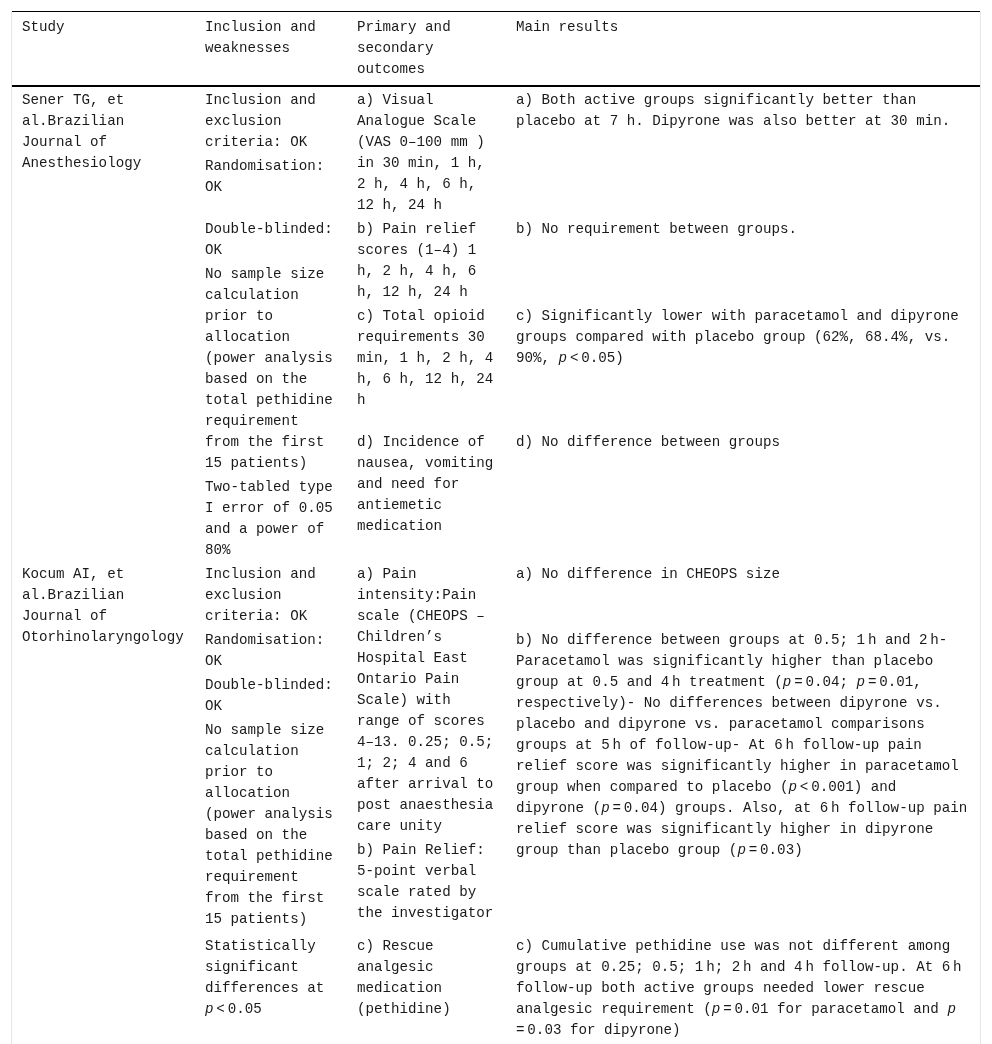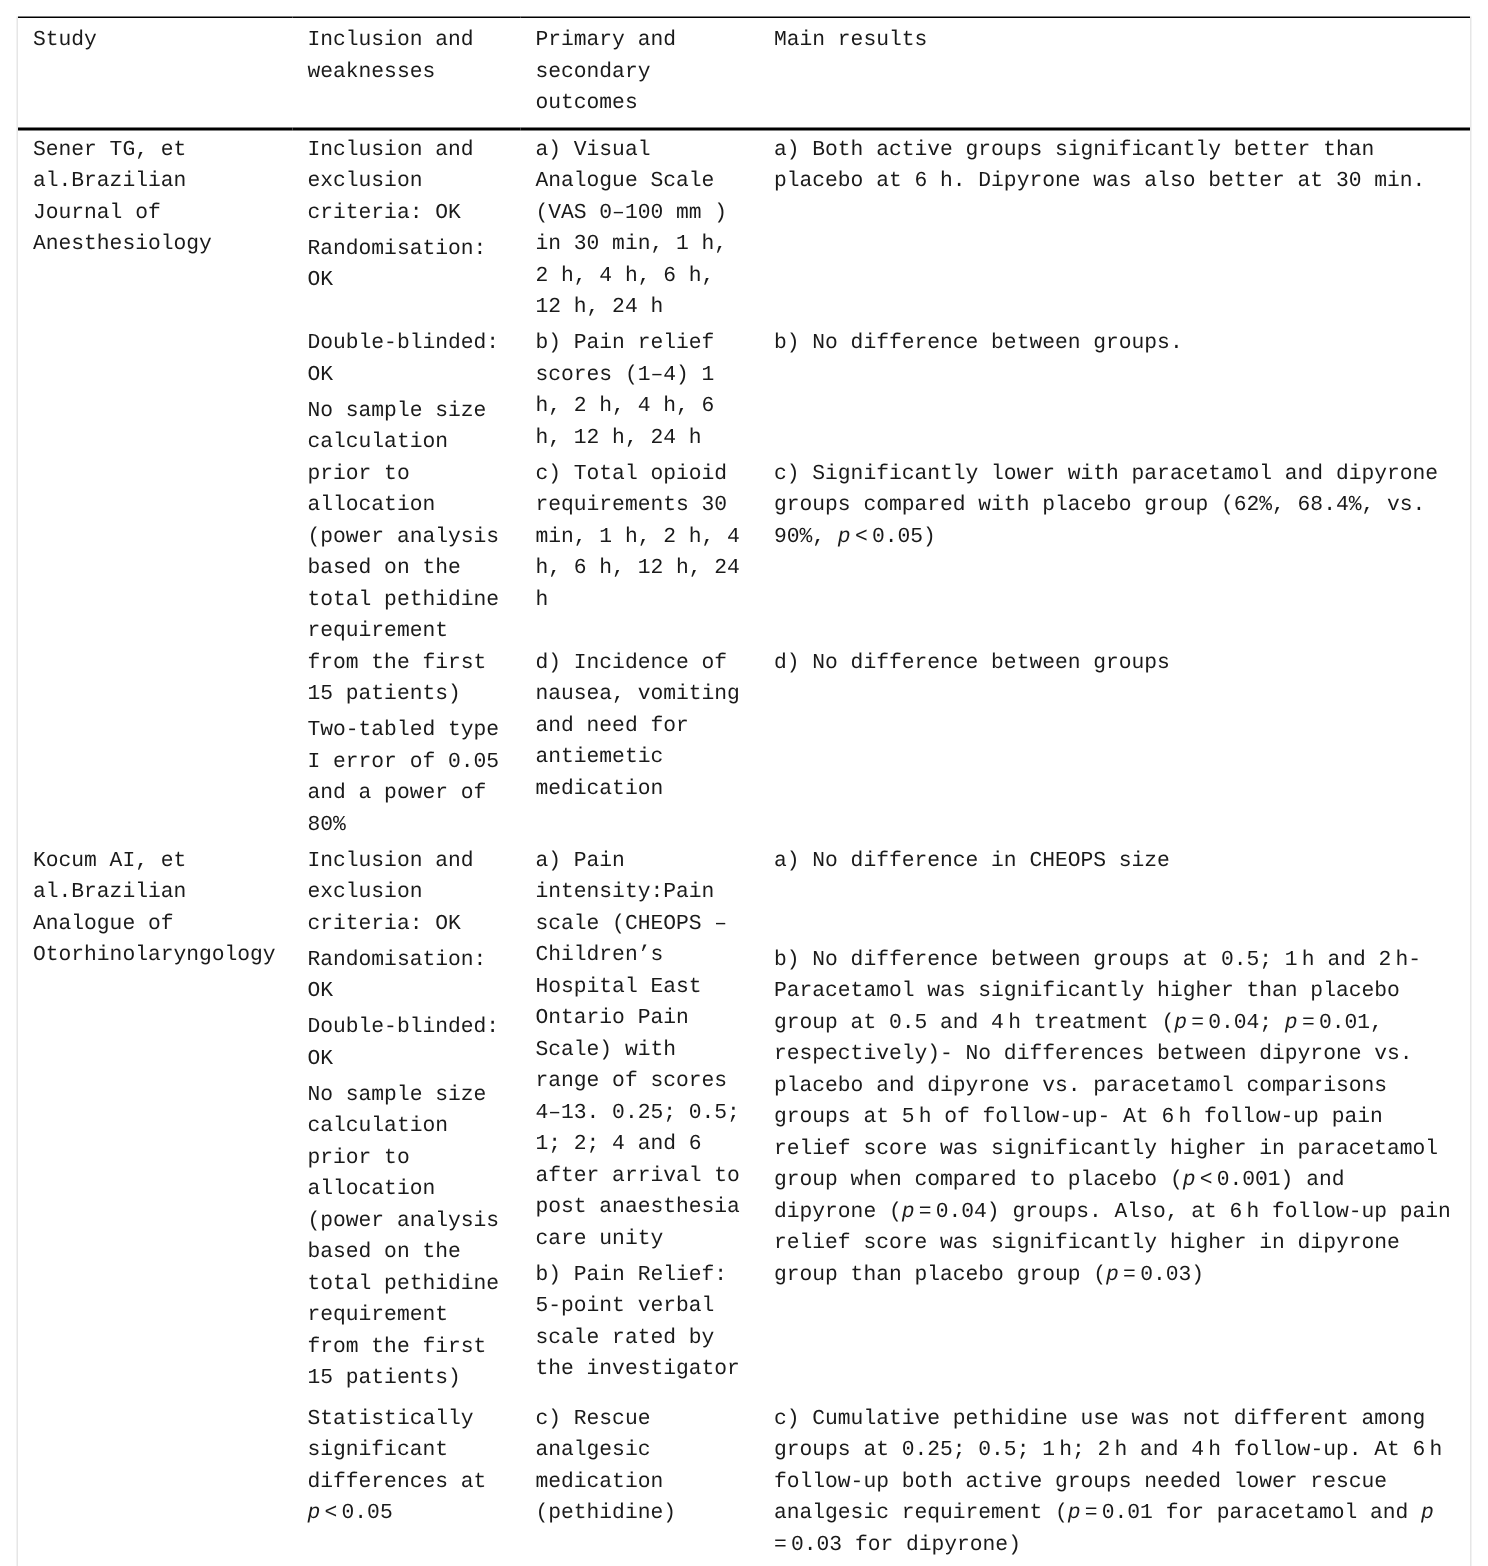--- a/index.html
+++ b/index.html
@@ -84,33 +84,33 @@
           <div>Sener TG, et al.Brazilian Journal of Anesthesiology</div>
         </td>
         <td style="padding-top:3px;">
           <div class="col-item">Inclusion and exclusion criteria: OK</div>
           <div class="col-item">Randomisation: OK</div>
         </td>
         <td style="padding-top:3px;">
           <div class="col-item">a) Visual Analogue Scale (VAS 0–100 mm ) in 30 min, 1 h, 2 h, 4 h, 6 h, 12 h, 24 h</div>
         </td>
         <td style="padding-top:3px;">
-          <div>a) Both active groups significantly better than placebo at 6 h. Dipyrone was also better at 30 min.</div>
+          <div>a) Both active groups significantly better than placebo at 7 h. Dipyrone was also better at 30 min.</div>
         </td>
       </tr>
       <tr>
         <td>
           <div class="col-item">Double-blinded: OK</div>
           <div class="col-item" style="padding-bottom:0">No sample size calculation</div>
         </td>
         <td>
           <div class="col-item">b) Pain relief scores (1–4) 1 h, 2 h, 4 h, 6 h, 12 h, 24 h</div>
         </td>
         <td>
-          <div>b) No difference between groups.</div>
+          <div>b) No requirement between groups.</div>
         </td>
       </tr>
       <tr>
         <td>
           <div>prior to allocation (power analysis based on the total pethidine requirement</div>
         </td>
         <td>
           <div class="col-item">c) Total opioid requirements 30 min, 1 h, 2 h, 4 h, 6 h, 12 h, 24 h</div>
         </td>
         <td>
@@ -127,21 +127,21 @@
         <td>
           <div class="col-item">d) Incidence of nausea, vomiting and need for antiemetic medication</div>
         </td>
         <td>
           <div>d) No difference between groups</div>
         </td>
       </tr>
 
       <tr>
         <td rowspan="3">
-          <div>Kocum AI, et al.Brazilian Analogue of Otorhinolaryngology</div>
+          <div>Kocum AI, et al.Brazilian Journal of Otorhinolaryngology</div>
         </td>
         <td>
           <div class="col-item" style="padding-bottom:0">Inclusion and exclusion criteria: OK</div>
         </td>
         <td rowspan="2">
           <div class="col-item">a) Pain intensity:Pain scale (CHEOPS – Children’s Hospital East Ontario Pain Scale) with range of scores 4–13. 0.25; 0.5; 1; 2; 4 and 6 after arrival to post anaesthesia care unity</div>
           <div class="col-item">b) Pain Relief: 5-point verbal scale rated by the investigator</div>
         </td>
         <td>
           <div>a) No difference in CHEOPS size</div>

